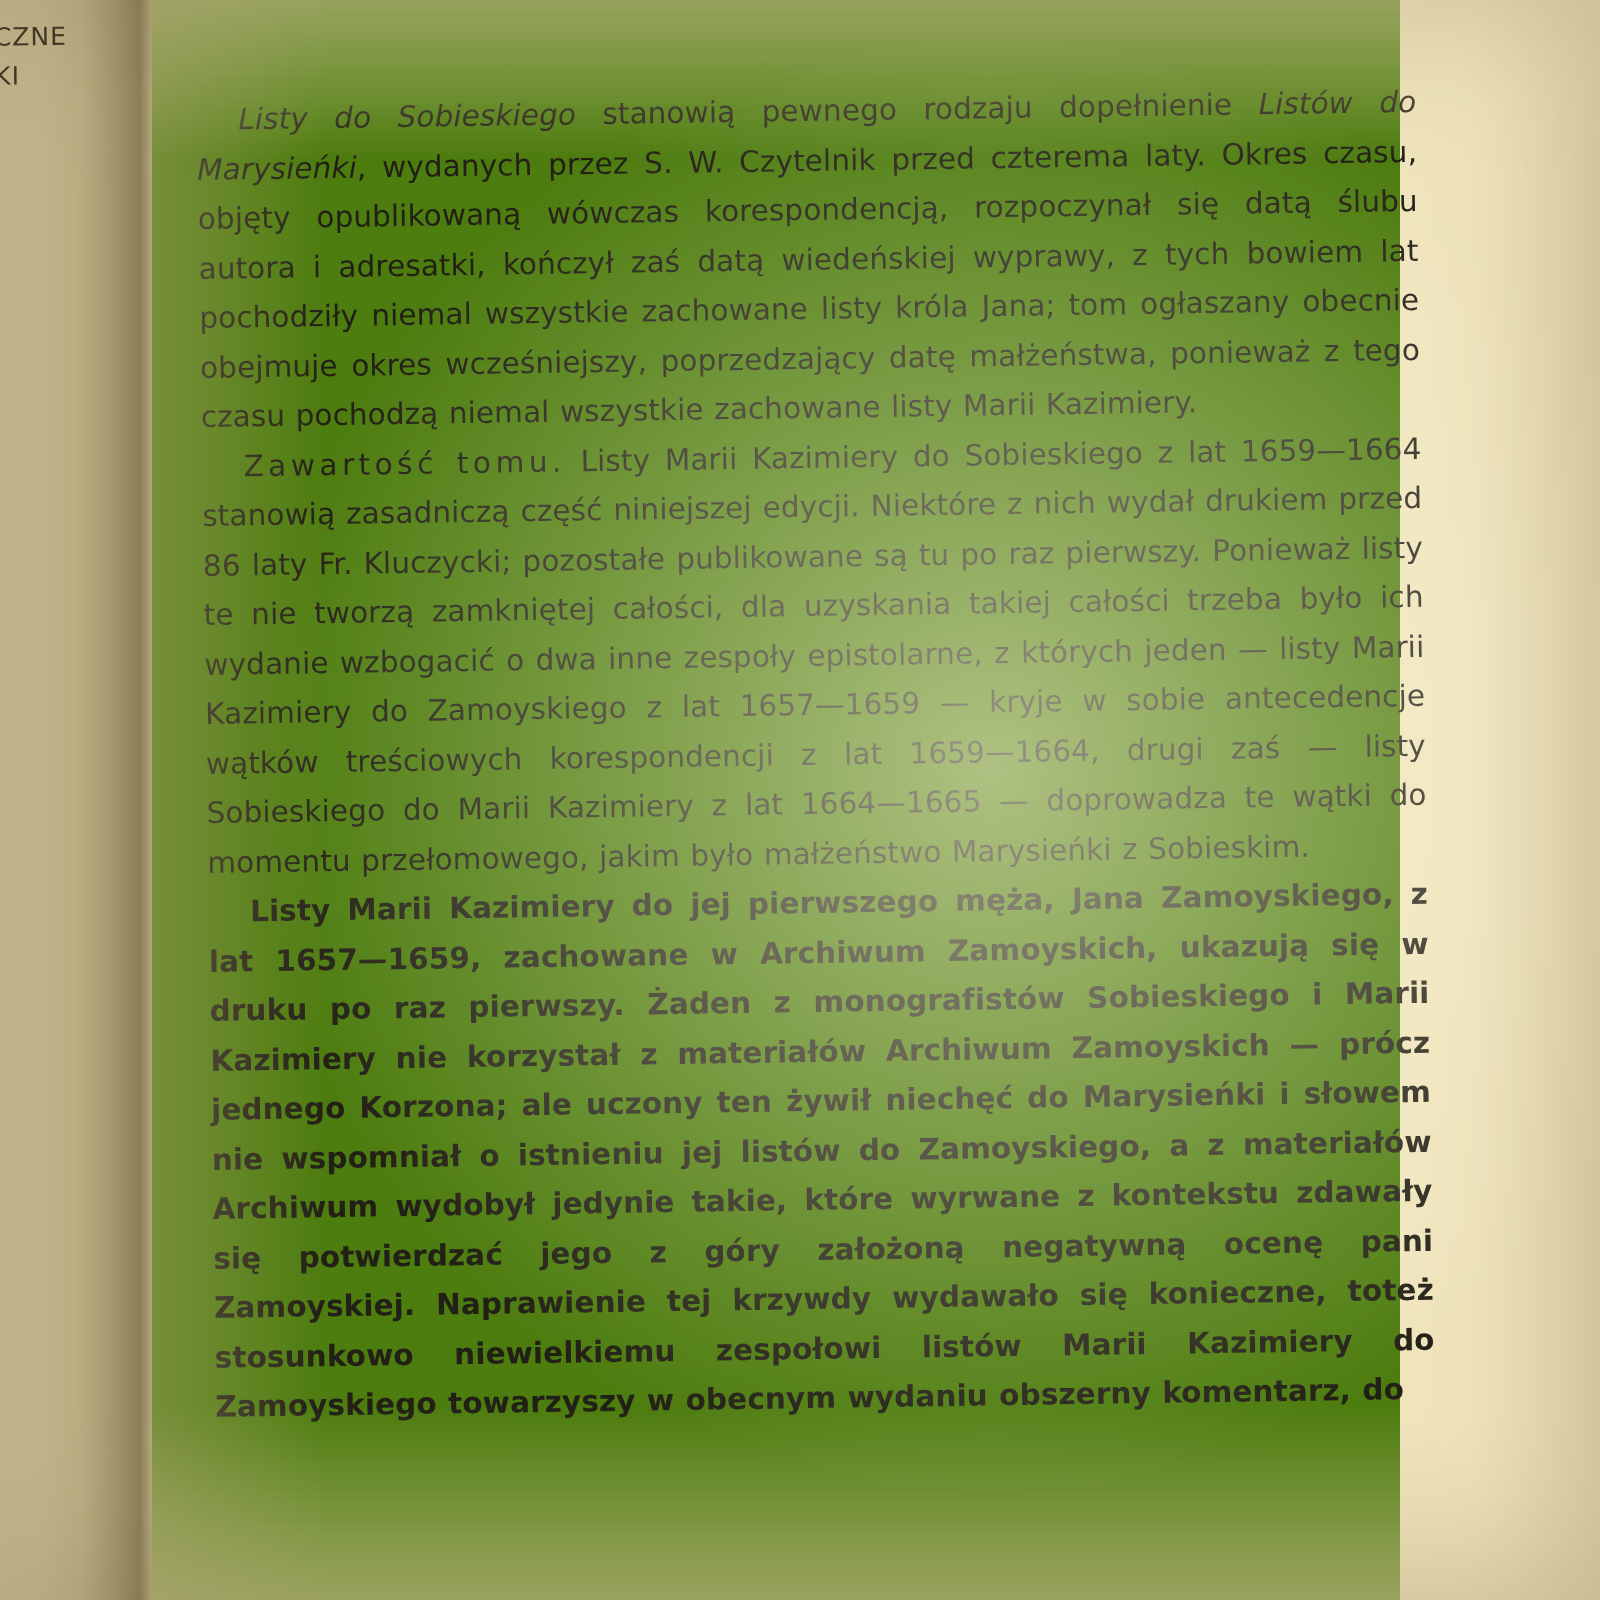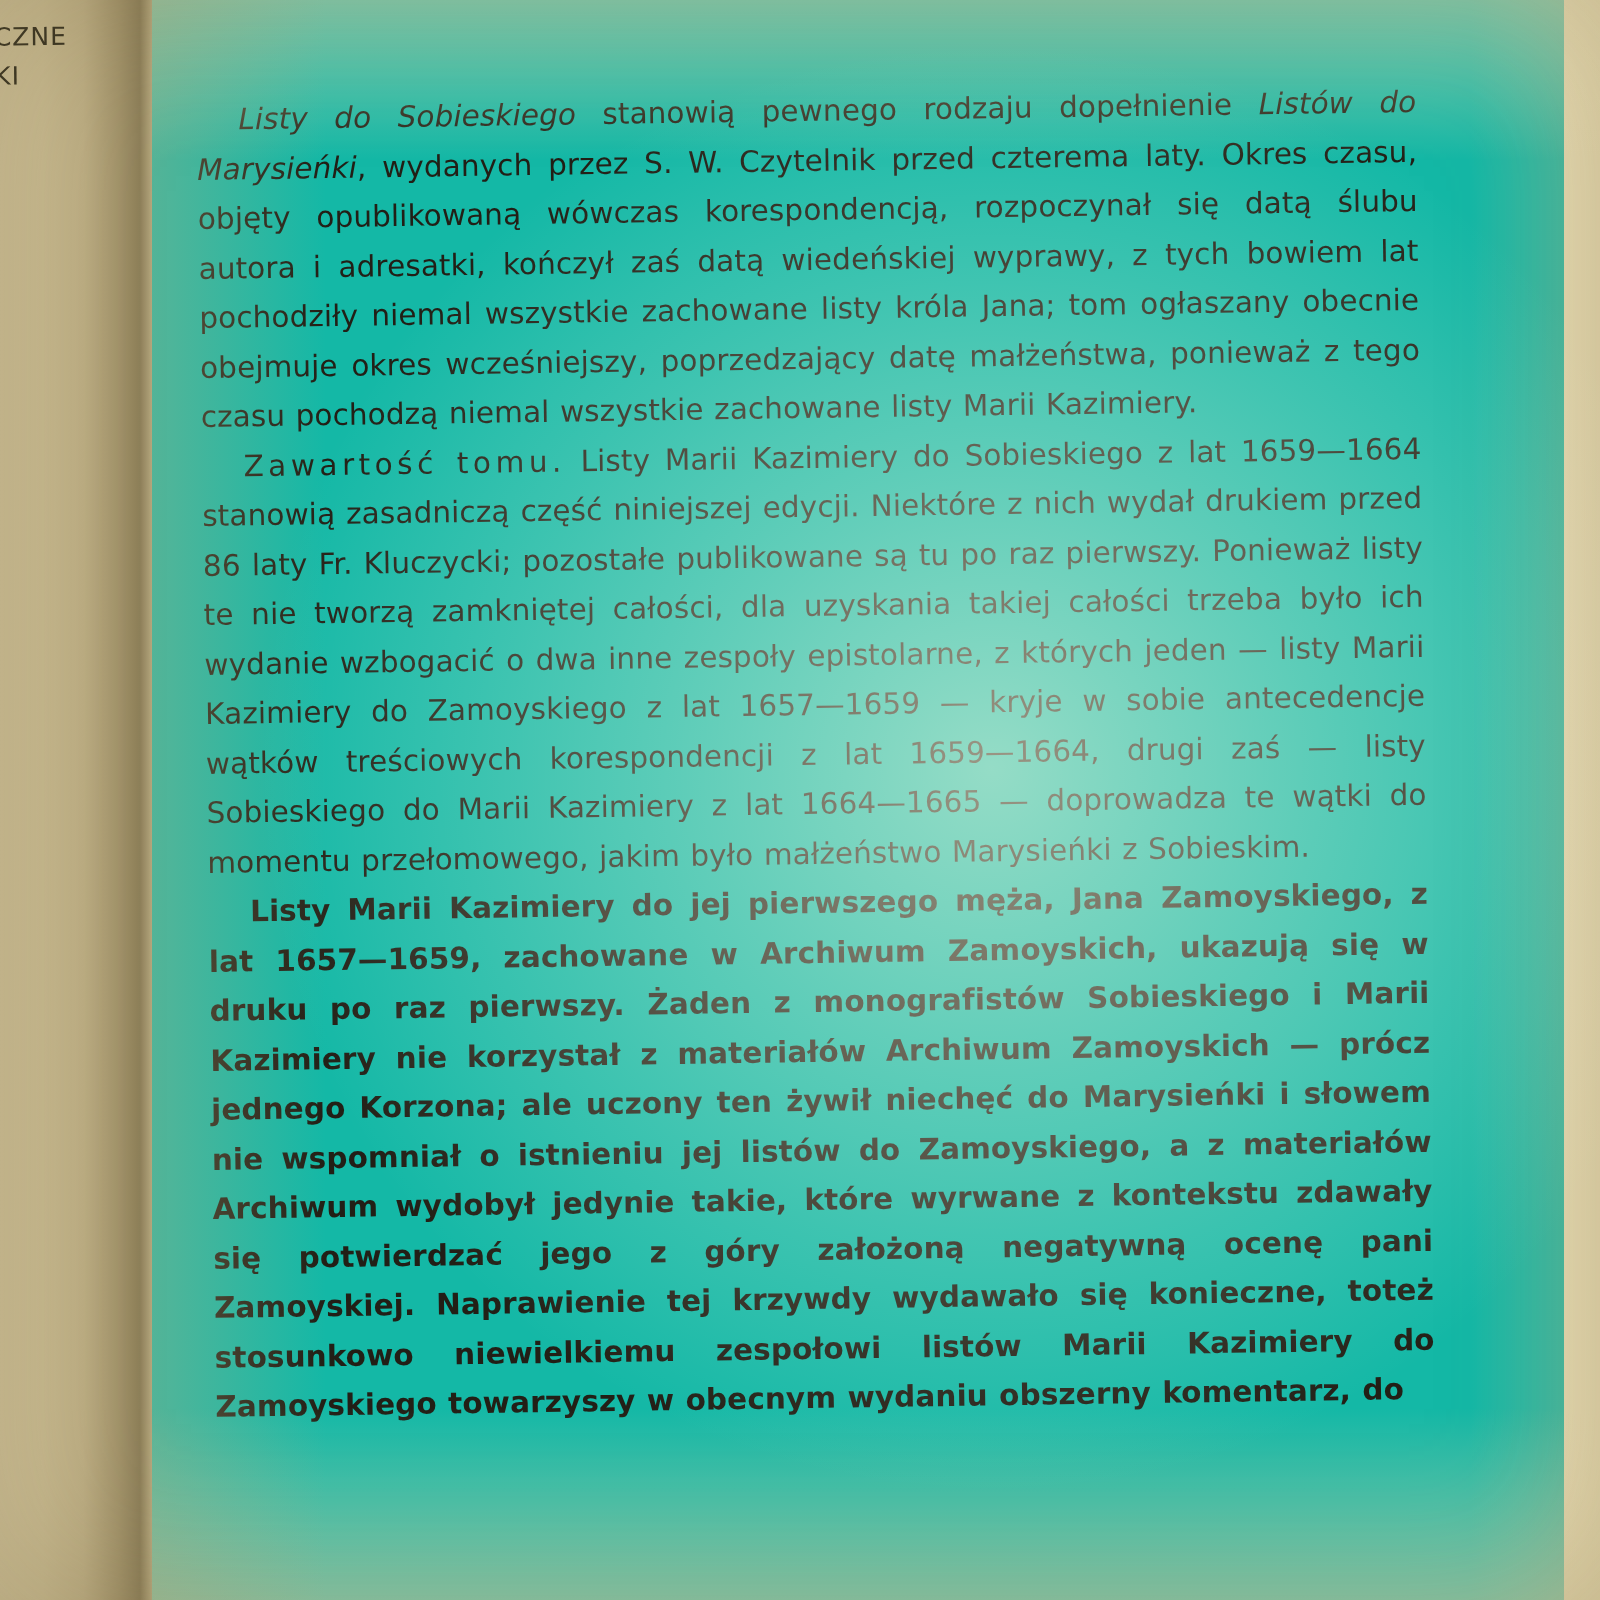--- a/index.html
+++ b/index.html
@@ -10,23 +10,23 @@
     width: 1600px;
     height: 1600px;
     overflow: hidden;
     background: #efe4bc;
     font-family: "DejaVu Sans", sans-serif;
   }
 
   
   #page {
     position: relative;
-    width: 1564px;
+    width: 1400px;
     height: 1600px;
-    background: #14b8a6;
+    background: #4d7c0f;
   }
 
   
   #gutter {
     position: absolute;
     left: 0;
     top: 0;
     width: 152px;
     height: 1600px;
     background: linear-gradient(to right,

